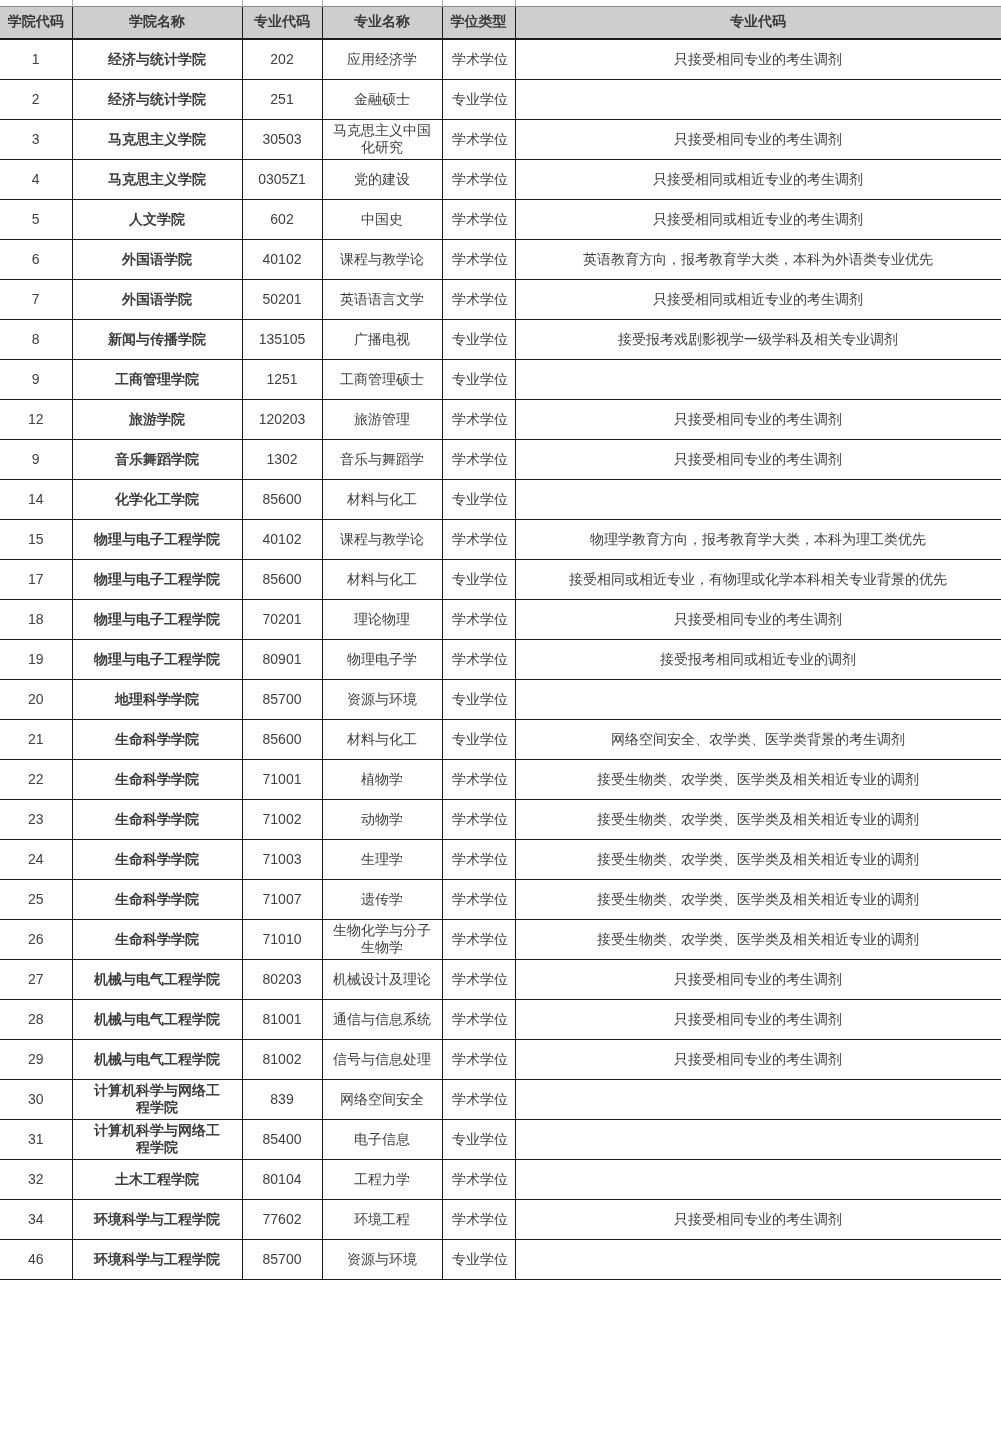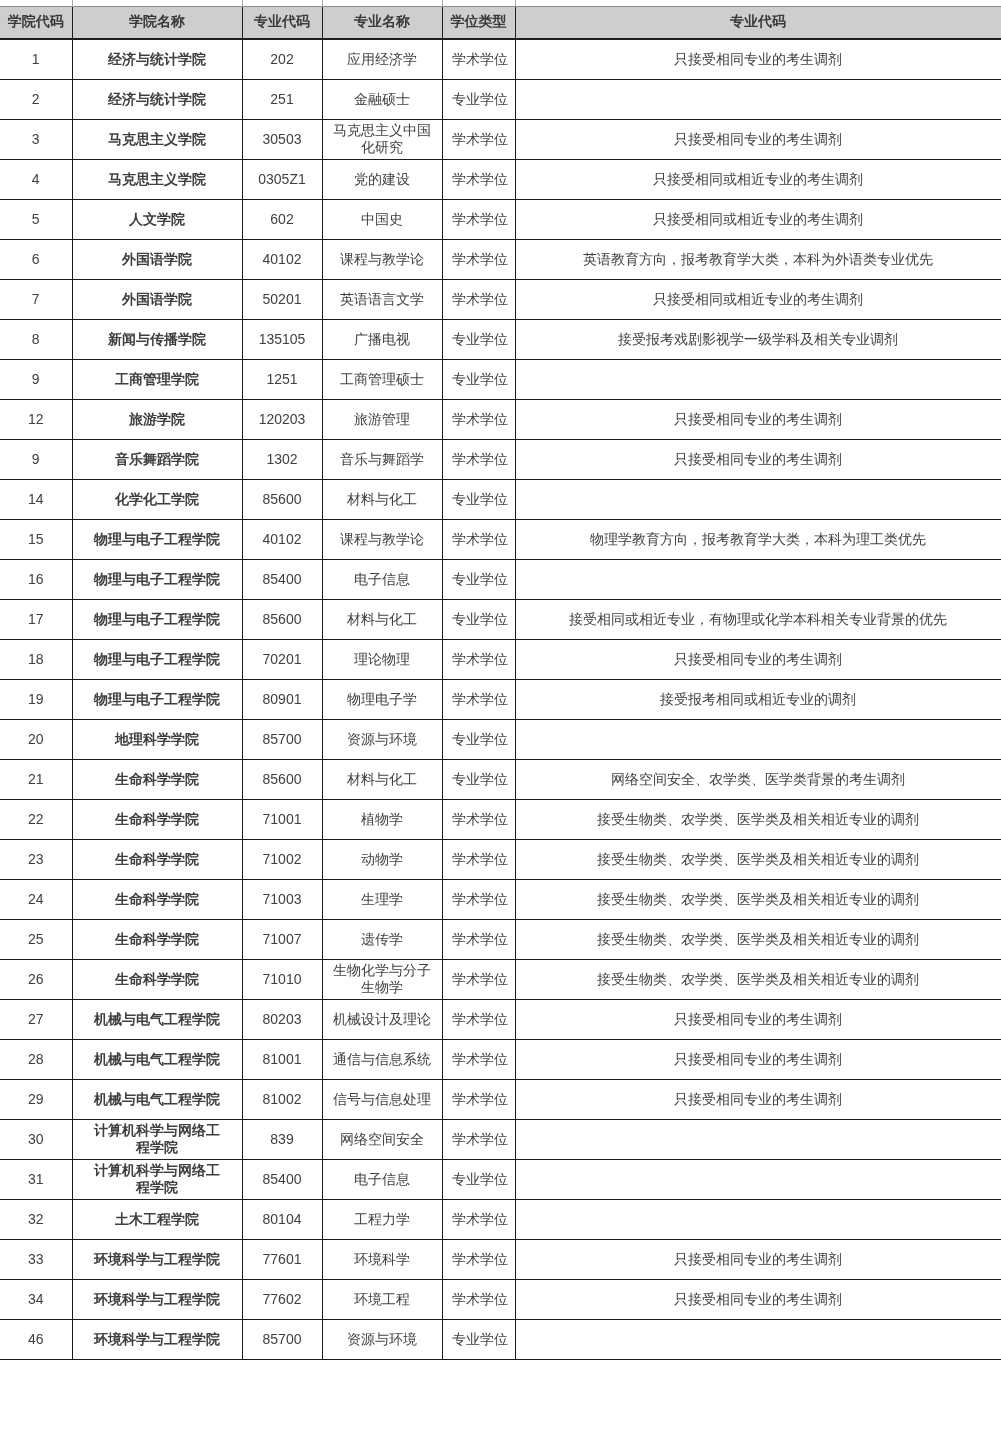--- a/index.html
+++ b/index.html
@@ -197,28 +197,20 @@
       </tr>
       <tr>
         <td class="col0">15</td>
         <td class="col1">物理与电子工程学院</td>
         <td class="col2">40102</td>
         <td class="col3">课程与教学论</td>
         <td class="col4">学术学位</td>
         <td class="col5">物理学教育方向，报考教育学大类，本科为理工类优先</td>
       </tr>
       <tr>
-        <td class="col0">16</td>
-        <td class="col1">物理与电子工程学院</td>
-        <td class="col2">85400</td>
-        <td class="col3">电子信息</td>
-        <td class="col4">专业学位</td>
-        <td class="col5"></td>
-      </tr>
-      <tr>
         <td class="col0">17</td>
         <td class="col1">物理与电子工程学院</td>
         <td class="col2">85600</td>
         <td class="col3">材料与化工</td>
         <td class="col4">专业学位</td>
         <td class="col5">接受相同或相近专业，有物理或化学本科相关专业背景的优先</td>
       </tr>
       <tr>
         <td class="col0">18</td>
         <td class="col1">物理与电子工程学院</td>
@@ -333,28 +325,20 @@
       </tr>
       <tr>
         <td class="col0">32</td>
         <td class="col1">土木工程学院</td>
         <td class="col2">80104</td>
         <td class="col3">工程力学</td>
         <td class="col4">学术学位</td>
         <td class="col5"></td>
       </tr>
       <tr>
-        <td class="col0">33</td>
-        <td class="col1">环境科学与工程学院</td>
-        <td class="col2">77601</td>
-        <td class="col3">环境科学</td>
-        <td class="col4">学术学位</td>
-        <td class="col5">只接受相同专业的考生调剂</td>
-      </tr>
-      <tr>
         <td class="col0">34</td>
         <td class="col1">环境科学与工程学院</td>
         <td class="col2">77602</td>
         <td class="col3">环境工程</td>
         <td class="col4">学术学位</td>
         <td class="col5">只接受相同专业的考生调剂</td>
       </tr>
       <tr>
         <td class="col0">46</td>
         <td class="col1">环境科学与工程学院</td>

